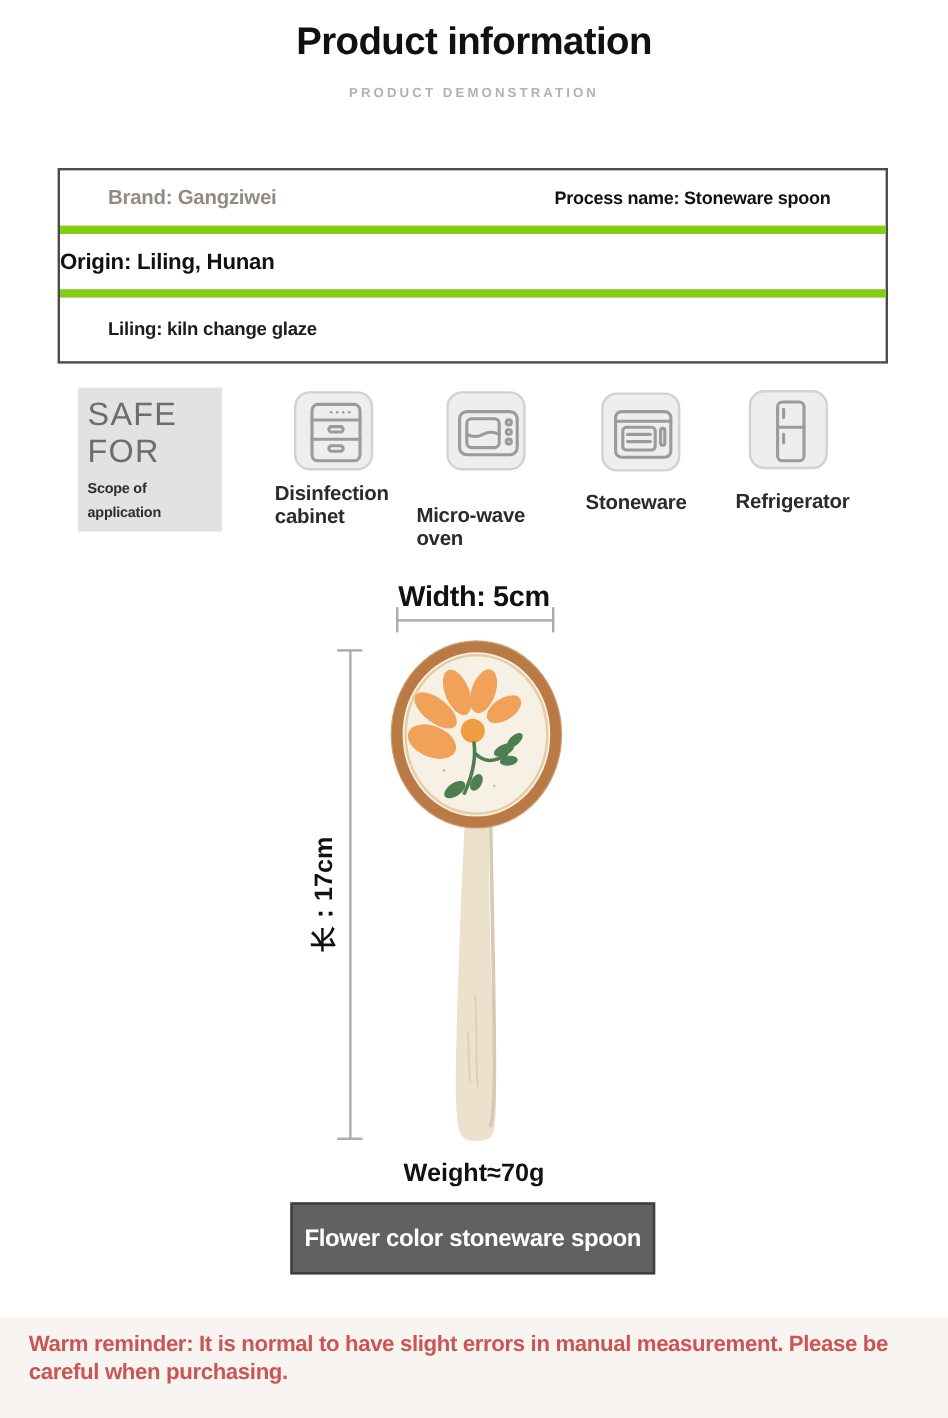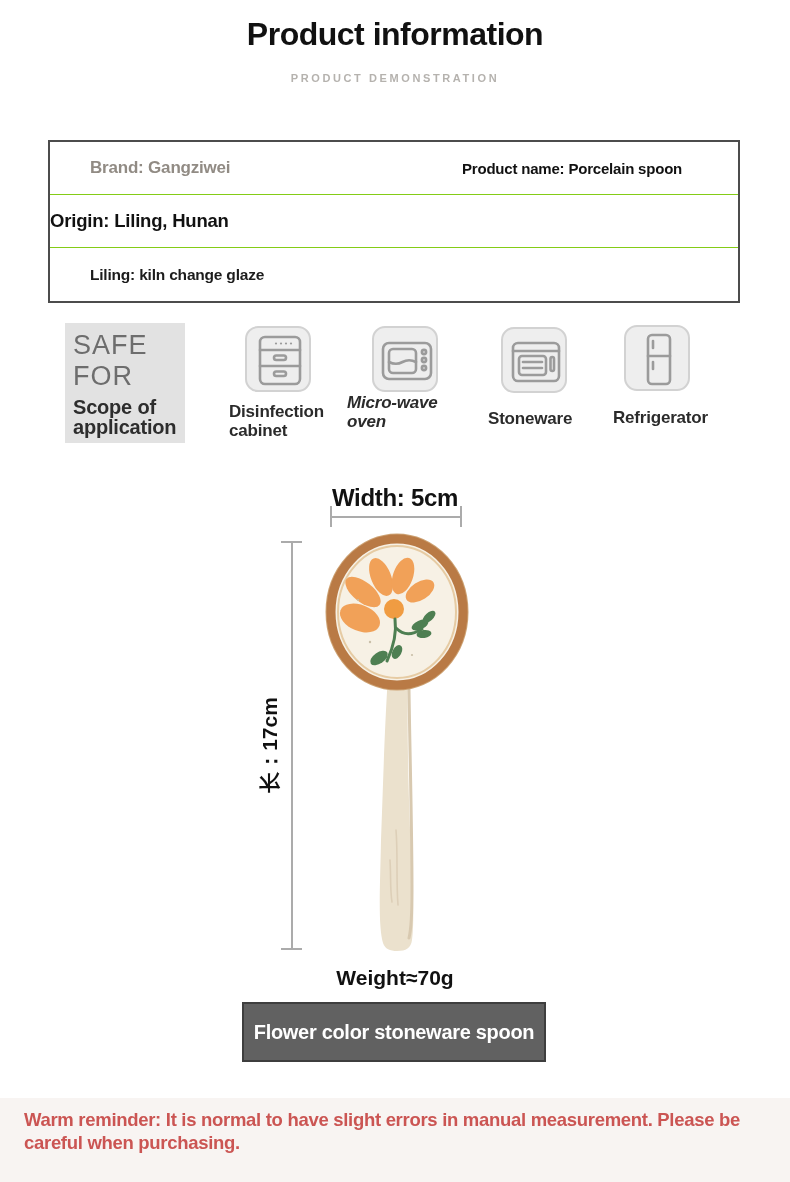--- a/index.html
+++ b/index.html
@@ -5,31 +5,31 @@
   * { margin:0; padding:0; box-sizing:border-box; }
   body { background:#ffffff; font-family:"Liberation Sans", sans-serif; }
   .page { position:relative; width:790px; height:1182px; background:#ffffff; overflow:hidden; margin:0 auto; }
 
   .title { position:absolute; top:16px; left:0; right:0; text-align:center;
            font-size:32px; font-weight:bold; color:#111; letter-spacing:-0.5px; }
   .subtitle { position:absolute; top:72px; left:0; right:0; text-align:center;
               font-size:11px; font-weight:bold; color:#b5b2ae; letter-spacing:2.6px; }
 
   .spec-table { position:absolute; left:48px; top:140px; width:692px; border:2px solid #4c4c4c; background:#fff; }
-  .spec-row { display:flex; height:53px; align-items:center; border-bottom:1px solid #84cc16; }
+  .spec-row { display:flex; height:53px; align-items:center; border-bottom:7px solid #84cc16; }
   .spec-row:last-child { border-bottom:none; }
   .cell-left  { width:412px; padding-left:40px; font-weight:bold; font-size:15.5px; color:#1c1c1c; letter-spacing:-0.2px; }
   .cell-right { flex:1; font-weight:bold; font-size:15px; color:#111; letter-spacing:-0.2px; }
   .spec-row.r0 .cell-left { color:#918b84; font-size:17px; }
   .spec-row.r1 .cell-right { font-size:18.5px; }
 
   .safe-box { position:absolute; left:65px; top:323px; width:120px; height:120px;
               background:#e2e2e2; padding:7px 22px 0 8px; }
   .safe-big { font-size:27px; color:#6d6d6d; line-height:31px; letter-spacing:1px; }
-  .safe-sub { margin-top:5px; font-size:20px; font-weight:bold; color:#2d2d2d; line-height:20px; letter-spacing:-0.2px; }
+  .safe-sub { margin-top:5px; font-size:12px; font-weight:bold; color:#2d2d2d; line-height:20px; letter-spacing:-0.2px; }
 
   .tile { position:absolute; width:66px; height:66px; background:#eeeeee;
           border:2px solid #d2d2d2; border-radius:13px; }
   .tile svg { position:absolute; left:0; top:0; }
   .app-label { position:absolute; font-size:17px; font-weight:bold; color:#2b2b2b;
                line-height:19px; letter-spacing:-0.2px; }
 
   .width-label { position:absolute; left:0; right:0; top:484px; text-align:center;
                  font-size:24px; font-weight:bold; color:#111; letter-spacing:-0.3px; }
   .measure { position:absolute; background:#ababab; }
@@ -54,21 +54,21 @@
 <body>
 
 <div class="page">
 
   <div class="title">Product information</div>
   <div class="subtitle">PRODUCT DEMONSTRATION</div>
 
   <div class="spec-table">
     <div class="spec-row r0">
       <div class="cell-left">Brand: Gangziwei</div>
-      <div class="cell-right">Product name: Porcelain spoon</div>
+      <div class="cell-right">Process name: Stoneware spoon</div>
     </div>
     <div class="spec-row r1">
       <div class="cell-right">Origin: Liling, Hunan</div>
     </div>
     <div class="spec-row r2">
       <div class="cell-left">Liling: kiln change glaze</div>
       <div class="cell-right"></div>
     </div>
   </div>
 
@@ -114,21 +114,21 @@
   <div class="tile" style="left:624px; top:325px;">
     <svg width="66" height="66" viewBox="0 0 66 66" fill="none" stroke="#9b9b9b" stroke-width="2.6" stroke-linecap="round" stroke-linejoin="round">
       <rect x="22" y="8" width="22" height="49" rx="4"></rect>
       <line x1="22" y1="29" x2="44" y2="29"></line>
       <line x1="27" y1="14" x2="27" y2="21"></line>
       <line x1="27" y1="35" x2="27" y2="42"></line>
     </svg>
   </div>
 
   <div class="app-label" style="left:229px; top:402px; width:102px;">Disinfection cabinet</div>
-  <div class="app-label" style="left:347px; top:393px; width:98px;font-style:italic;">Micro-wave oven</div>
+  <div class="app-label" style="left:347px; top:420px; width:98px;">Micro-wave oven</div>
   <div class="app-label" style="left:488px; top:409px; width:110px;">Stoneware</div>
   <div class="app-label" style="left:613px; top:408px; width:110px;">Refrigerator</div>
 
   <div class="width-label">Width: 5cm</div>
   <div class="measure" style="left:330px; top:516px; width:132px; height:2px;"></div>
   <div class="measure" style="left:330px; top:506px; width:2px;  height:21px;"></div>
   <div class="measure" style="left:460px; top:506px; width:2px;  height:21px;"></div>
 
   <div class="measure" style="left:291px; top:542px; width:2px;  height:408px;"></div>
   <div class="measure" style="left:281px; top:541px; width:21px; height:2px;"></div>

